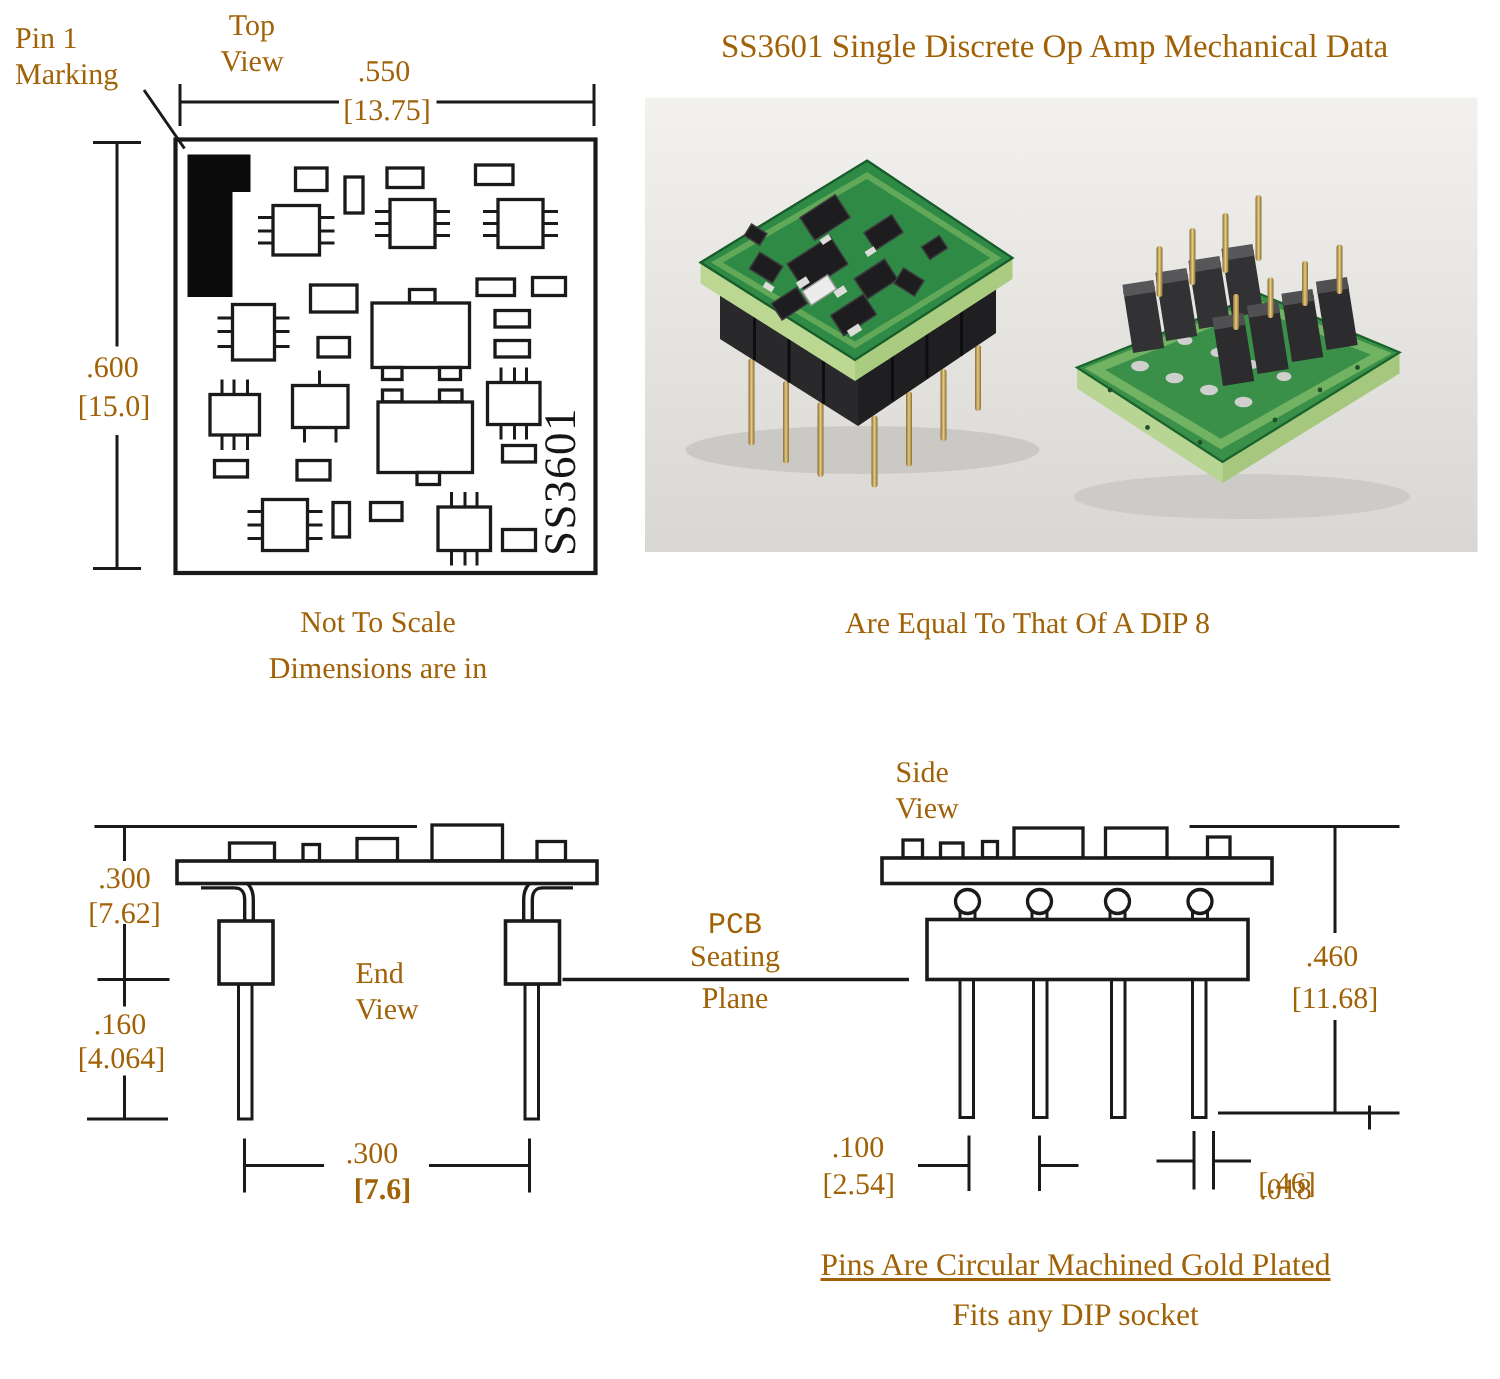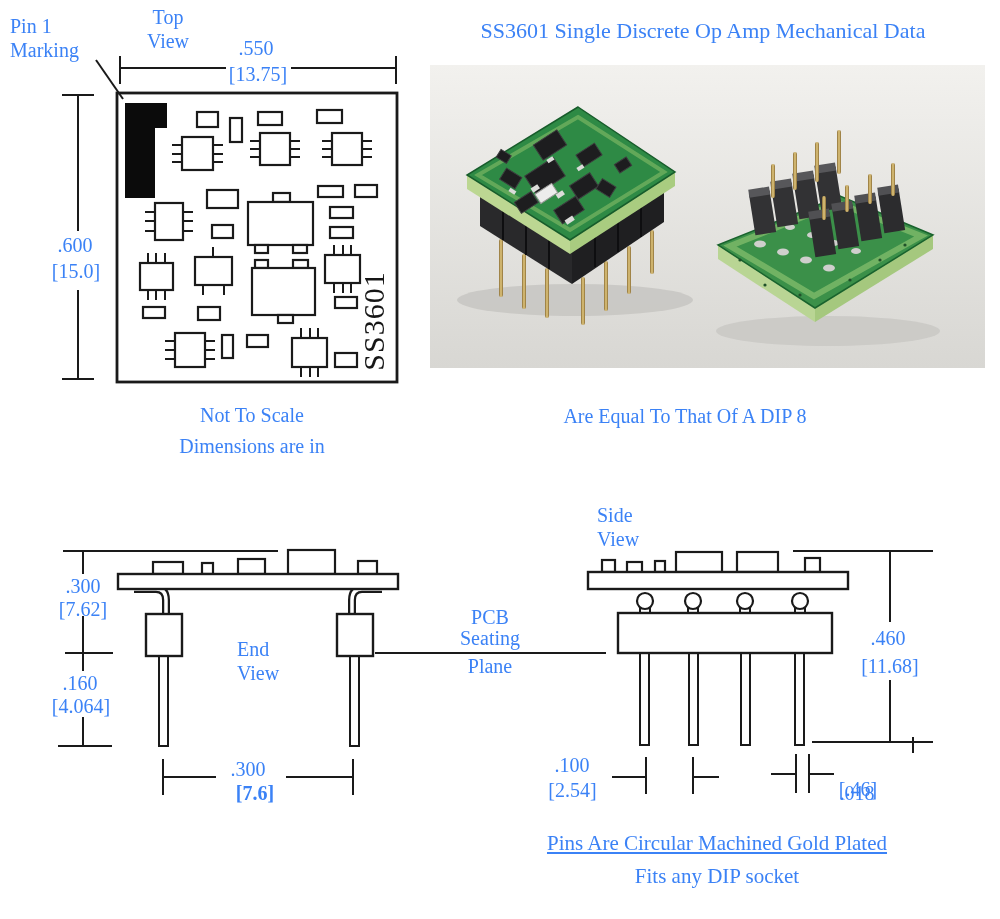--- a/index.html
+++ b/index.html
@@ -1,19 +1,19 @@
 <!DOCTYPE html>
 <html><head>
 <meta charset="utf-8">
 <style>
   html,body{margin:0;padding:0;background:#ffffff;}
   .page{position:relative;width:1000px;height:919px;background:#ffffff;overflow:hidden;
         font-family:"Liberation Serif",serif;color:#161616;}
   .art{position:absolute;left:0;top:0;}
-  .lbl{position:absolute;font-family:"Liberation Serif",serif;color:#3b82f6;
+  .lbl{position:absolute;font-family:"Liberation Serif",serif;color:#a16207;
        font-size:20px;line-height:24px;white-space:nowrap;}
   .c{text-align:center;}
   .title{font-size:22px;}
   .foot{font-size:21px;}
   .ss-vert{position:absolute;left:314px;top:304px;width:120px;height:34px;
            transform:rotate(-90deg);text-align:center;font-size:30px;
            letter-spacing:1px;line-height:34px;}
   .notes span{display:block;line-height:31px;}
 </style>
 </head>
@@ -296,21 +296,21 @@
     <span style="display:block">End</span>
     <span style="display:block">View</span>
   </div>
   <div class="lbl c" style="left:48px;top:574px;width:70px;">.300</div>
   <div class="lbl c" style="left:43px;top:597px;width:80px;">[7.62]</div>
   <div class="lbl c" style="left:45px;top:671px;width:70px;">.160</div>
   <div class="lbl c" style="left:39px;top:694px;width:84px;">[4.064]</div>
   <div class="lbl c" style="left:213px;top:757px;width:70px;">.300</div>
   <div class="lbl c" style="left:225px;top:781px;width:60px;font-weight:bold;">[7.6]</div>
 
-  <div class="lbl c" style="left:450px;top:607px;width:80px;line-height:21px;">PCB</div>
+  <div class="lbl c" style="left:450px;top:607px;width:80px;line-height:21px;font-family:Liberation Mono, monospace;">PCB</div>
   <div class="lbl c" style="left:446px;top:628px;width:88px;line-height:21px;">Seating</div>
   <div class="lbl c" style="left:450px;top:656px;width:80px;line-height:21px;">Plane</div>
 
   <div class="lbl" style="left:597px;top:503px;">
     <span style="display:block">Side</span>
     <span style="display:block">View</span>
   </div>
   <div class="lbl c" style="left:853px;top:626px;width:70px;">.460</div>
   <div class="lbl c" style="left:849px;top:654px;width:82px;">[11.68]</div>
   <div class="lbl c" style="left:537px;top:753px;width:70px;">.100</div>

